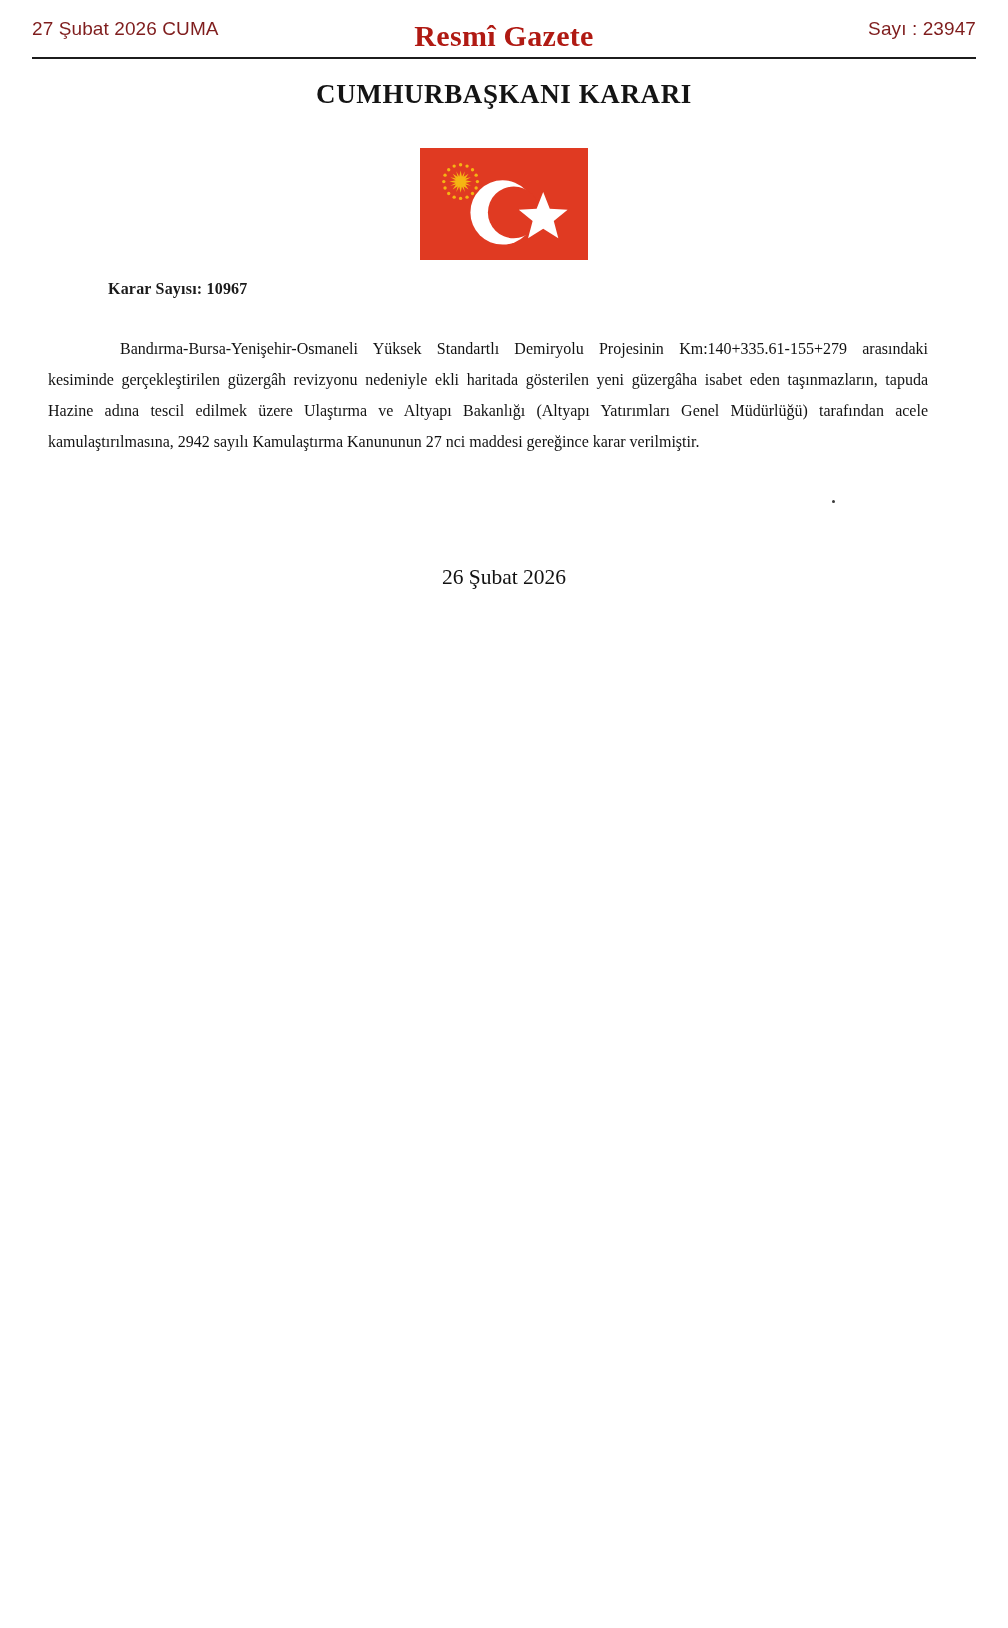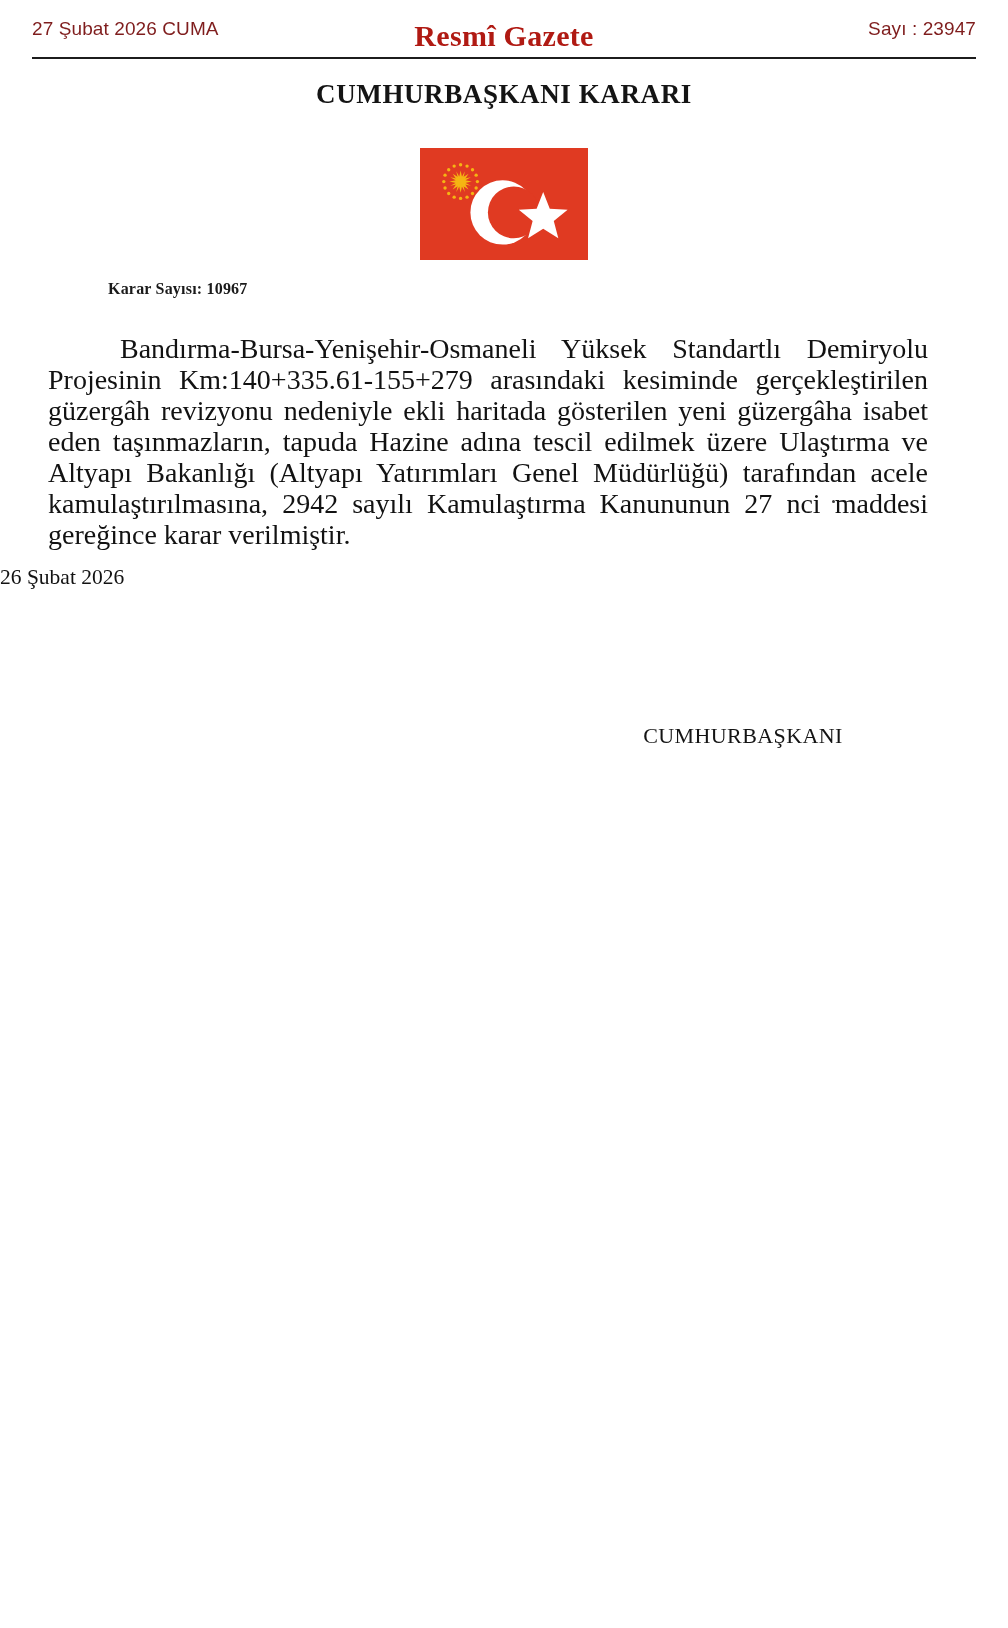--- a/index.html
+++ b/index.html
@@ -108,21 +108,21 @@
   }
 
   
   .body-block {
     position: absolute;
     top: 333px;
     left: 48px;
     width: 880px;
   }
   .body-para {
-    font-size: 28px;
+    font-size: 16px;
     line-height: 31px;
     text-align: justify;
     text-align-last: left;
     text-indent: 72px;
     margin: 0;
     color: #121212;
     hyphens: none;
   }
 
   
@@ -135,21 +135,21 @@
     background: #3a3a3a;
     border-radius: 50%;
   }
 
   
   .sign-date {
     position: absolute;
     top: 565px;
     left: 0;
     width: 1008px;
-    text-align: left;
+    text-align: center;
     font-size: 21.5px;
     color: #121212;
   }
 
   
   .signature {
     position: absolute;
     top: 719px;
     left: 508px;
     width: 470px;
@@ -239,16 +239,15 @@
   <div class="decision-no">Karar Sayısı: 10967</div>
 
   <div class="body-block">
     <p class="body-para">Bandırma-Bursa-Yenişehir-Osmaneli Yüksek Standartlı Demiryolu Projesinin Km:140+335.61-155+279 arasındaki kesiminde gerçekleştirilen güzergâh revizyonu nedeniyle ekli haritada gösterilen yeni güzergâha isabet eden taşınmazların, tapuda Hazine adına tescil edilmek üzere Ulaştırma ve Altyapı Bakanlığı (Altyapı Yatırımları Genel Müdürlüğü) tarafından acele kamulaştırılmasına, 2942 sayılı Kamulaştırma Kanununun 27 nci maddesi gereğince karar verilmiştir.</p>
   </div>
   <div class="ink-speck"></div>
 
   <div class="sign-date">26 Şubat 2026</div>
 
   <div class="signature">
-    <div class="signature-role">CUMHURBAŞKANI</div>
   </div>
 
 </div>
 
 </body></html>

